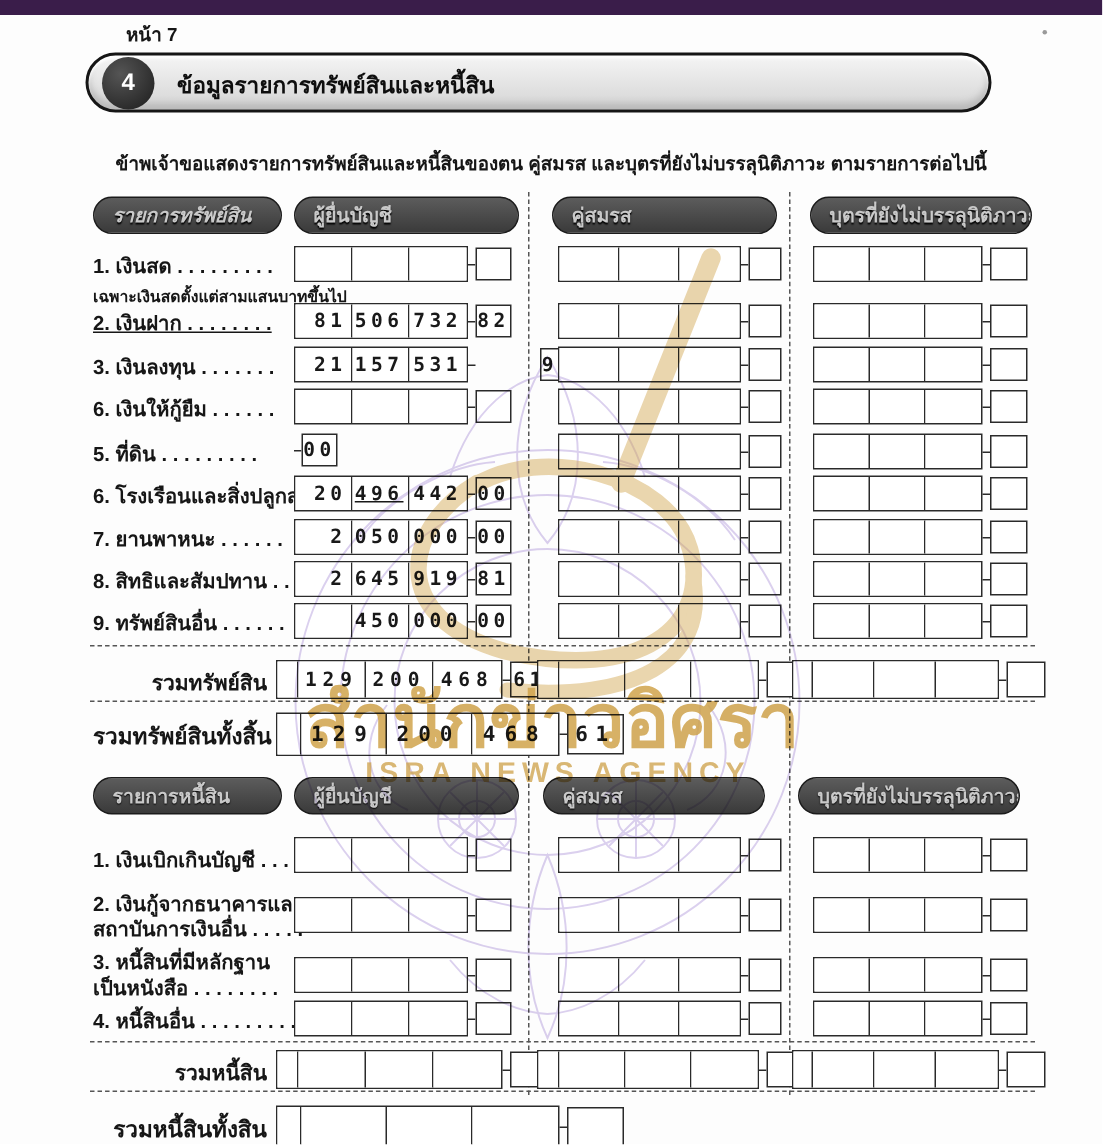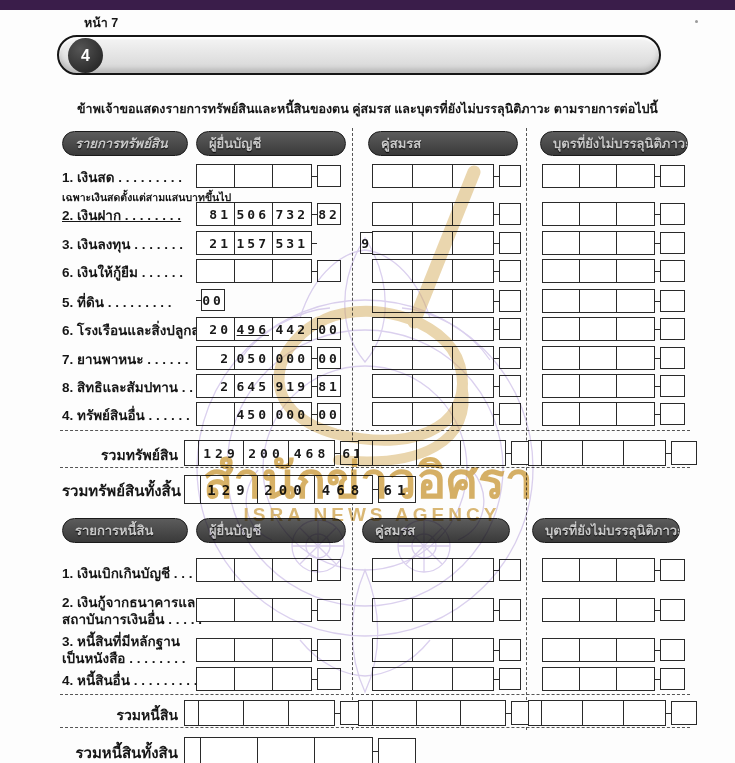--- a/index.html
+++ b/index.html
@@ -44,20 +44,21 @@
 </head>
 <body>
 
 <div class="page">
   <div class="topbar" style="background:#3a1d4a;"></div>
   <div class="pagenum">หน้า 7</div>
   <div class="speck"></div>
 
   <div class="banner"></div>
   <div class="banner-num">4</div>
+  <div class="banner-title">ข้อมูลรายการทรัพย์สินและหนี้สิน</div>
 
   <div class="intro">ข้าพเจ้าขอแสดงรายการทรัพย์สินและหนี้สินของตน คู่สมรส และบุตรที่ยังไม่บรรลุนิติภาวะ ตามรายการต่อไปนี้</div>
 
   <div class="pill" style="left:62px;top:131px;width:126px;font-style:italic;">รายการทรัพย์สิน</div>
   <div class="pill" style="left:196px;top:131px;width:150px;">ผู้ยื่นบัญชี</div>
   <div class="pill" style="left:368px;top:131px;width:150px;">คู่สมรส</div>
   <div class="pill" style="left:540px;top:131px;width:148px;">บุตรที่ยังไม่บรรลุนิติภาวะ</div>
 
   <div class="pill" style="left:62px;top:518px;width:126px;">รายการหนี้สิน</div>
   <div class="pill" style="left:196px;top:518px;width:150px;">ผู้ยื่นบัญชี</div>
@@ -290,21 +291,21 @@
       </div>
       <div class="bg" style="left: 542px; top: 374px;">
         <div class="mainbox">
           <div class="cell" style="width: 37px; height: 22px;"></div>
           <div class="cell" style="width: 37px; height: 22px;"></div>
           <div class="cell" style="width: 37px; height: 22px;"></div>
         </div>
         <div class="dash"></div>
         <div class="satang" style="width: 25px; height: 22px;"></div>
       </div>
-      <div class="rlbl" style="top: 404px;">4.  ทรัพย์สินอื่น . . . . . .</div>
+      <div class="rlbl" style="top: 404px;">9.  ทรัพย์สินอื่น . . . . . .</div>
       <div class="bg" style="left: 196px; top: 402px;">
         <div class="mainbox">
           <div class="cell" style="width: 38px; height: 22px;"></div>
           <div class="cell" style="width: 38px; height: 22px;">450</div>
           <div class="cell" style="width: 38px; height: 22px;">000</div>
         </div>
         <div class="dash"></div>
         <div class="satang" style="width: 24px; height: 22px;">00</div>
       </div>
       <div class="bg" style="left: 372px; top: 402px;">

